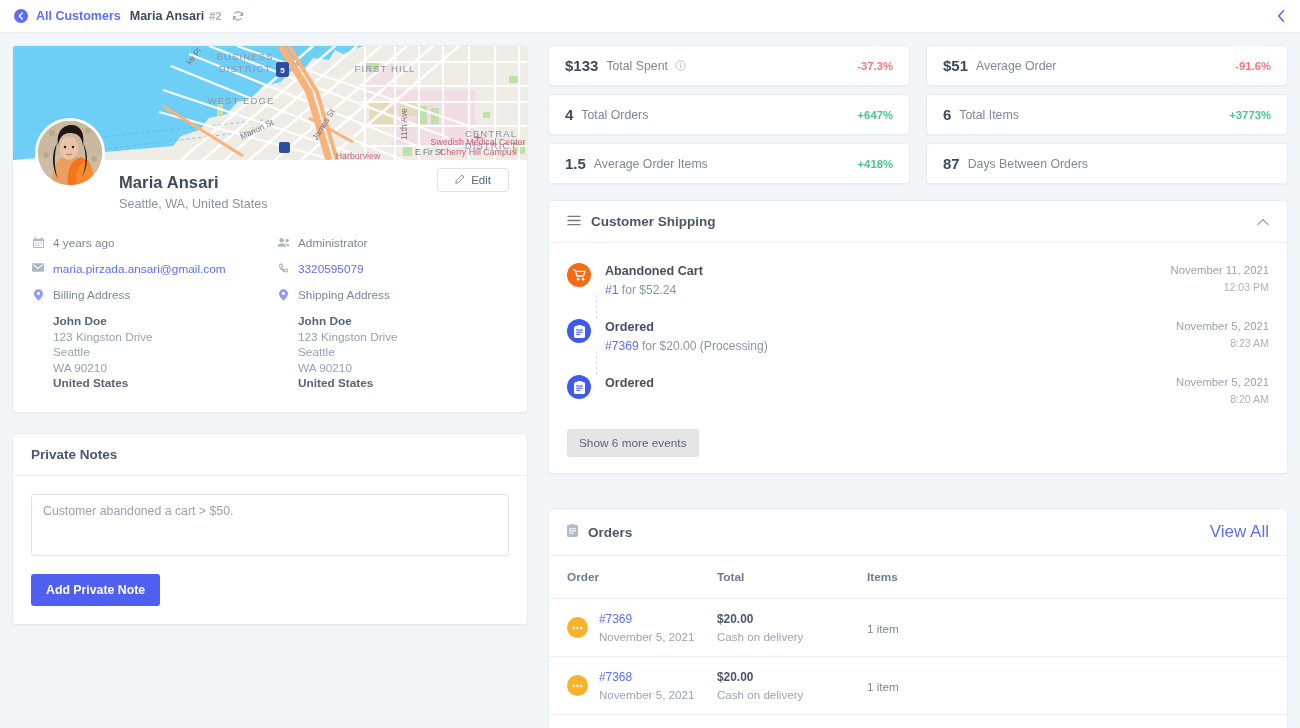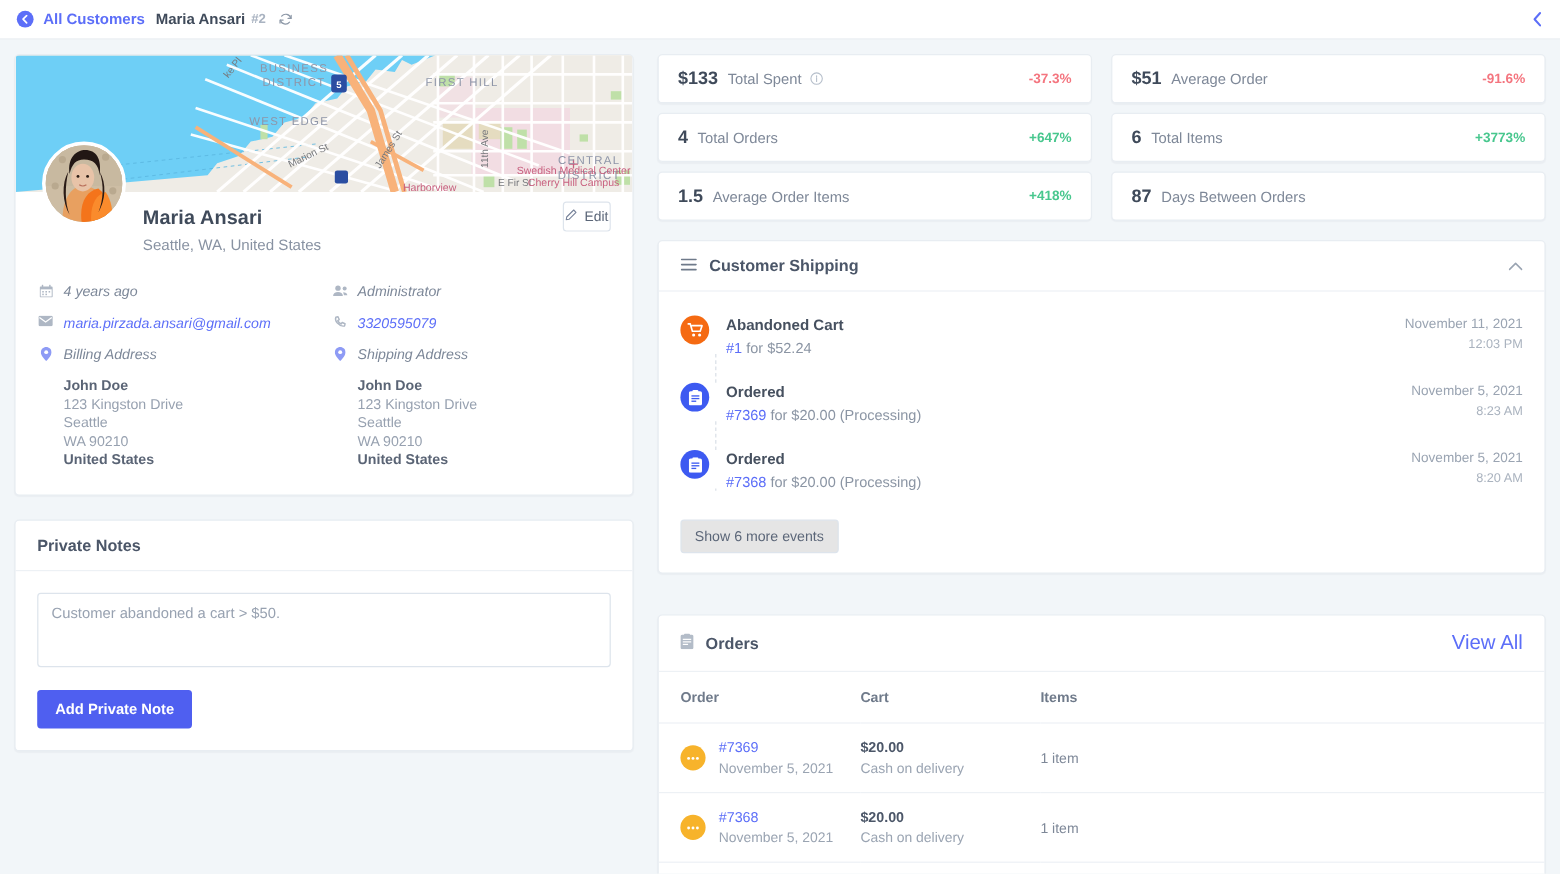--- a/index.html
+++ b/index.html
@@ -63,30 +63,30 @@
     background: #c9b79c; z-index: 5;
   }
   .avatar svg { display: block; }
 
   .profile-head { padding: 13px 18px 4px 106px; position: relative; min-height: 58px; }
   .cust-name { font-size: 16.5px; font-weight: 700; color: #3f4a5a; letter-spacing: .1px; }
   .cust-loc  { font-size: 12.6px; color: #8892a2; margin-top: 5px; }
   .edit-btn {
     position: absolute; right: 18px; top: 8px;
     border: 1px solid #dde4ec; background: #fff; border-radius: 3px;
-    padding: 5px 1px; font-size: 11.5px; color: #5b6678; cursor: pointer;
+    padding: 5px 17px; font-size: 11.5px; color: #5b6678; cursor: pointer;
     display: inline-flex; align-items: center; gap: 6px;
     font-family: "Liberation Sans", sans-serif;
   }
 
   .meta-grid {
     display: grid; grid-template-columns: 1fr 1fr;
     padding: 18px 18px 20px 18px; column-gap: 12px;
   }
-  .meta-row { display: flex; align-items: flex-start; gap: 8px; margin-bottom: 12px; font-style: italic; }
+  .meta-row { display: flex; align-items: flex-start; gap: 8px; margin-bottom: 12px; }
   .meta-row .ico { width: 14px; flex: none; display: flex; justify-content: center; padding-top: 1px; }
   .meta-txt { font-size: 11.8px; color: #7c8798; }
   .meta-txt.link { color: #5c6ef8; cursor: pointer; }
   .addr-block { padding-left: 22px; font-size: 11.8px; line-height: 15.6px; color: #97a1b0; }
   .addr-block .strong { color: #5a6475; font-weight: 700; }
 
   
   .notes-card { margin-top: 20px; }
   .card-head {
     padding: 13px 18px; border-bottom: 1px solid #edf1f5;
@@ -537,21 +537,20 @@
             <svg width="11" height="13" viewBox="0 0 11 13" fill="#fff">
                 <rect x="0" y="1" width="11" height="12" rx="1.6"></rect>
                 <rect x="3" y="0" width="5" height="2.6" rx="1" fill="#fff"></rect>
                 <rect x="2.2" y="4.4" width="6.6" height="1.1" fill="#3d5af1"></rect>
                 <rect x="2.2" y="6.6" width="6.6" height="1.1" fill="#3d5af1"></rect>
                 <rect x="2.2" y="8.8" width="4" height="1.1" fill="#3d5af1"></rect>
               </svg>
           </div>
           <div class="tl-main">
             <div class="tl-title">Ordered</div>
-            <div class="tl-sub"><a>#7368</a><span> for $20.00 (Processing)</span></div>
           </div>
           <div class="tl-right">
             <div class="tl-date">November 5, 2021</div>
             <div class="tl-time">8:20 AM</div>
           </div>
         </div>
       </div>
       <button class="show-more">Show 6 more events</button>
     </div>
 
@@ -569,21 +568,21 @@
           </span>
           <span>Orders</span>
         </span>
         <span class="view-all">View All</span>
       </div>
 
       <table class="otable">
         <thead>
           <tr>
             <th class="col-order">Order</th>
-            <th class="col-total">Cart</th>
+            <th class="col-total">Total</th>
             <th>Items</th>
           </tr>
         </thead>
         <tbody>
           <tr>
             <td>
               <div class="ocell">
                 <span class="ostatus processing">
                   <svg width="11" height="4" viewBox="0 0 12 4" fill="#fff">
                       <circle cx="2" cy="2" r="1.3"></circle>

